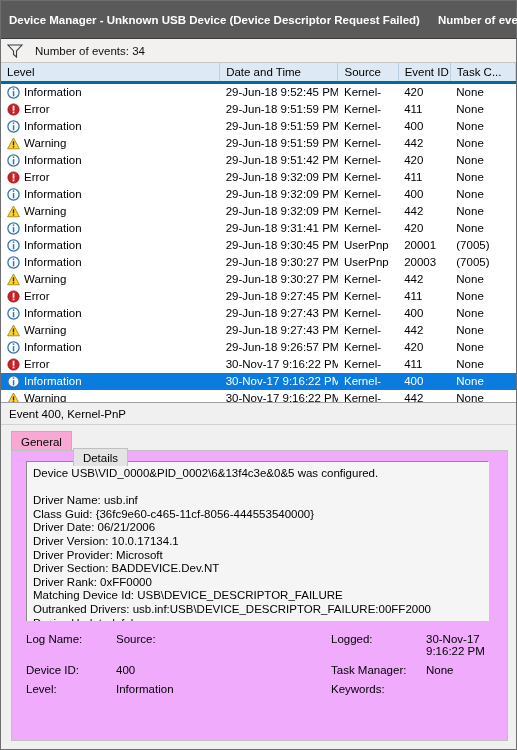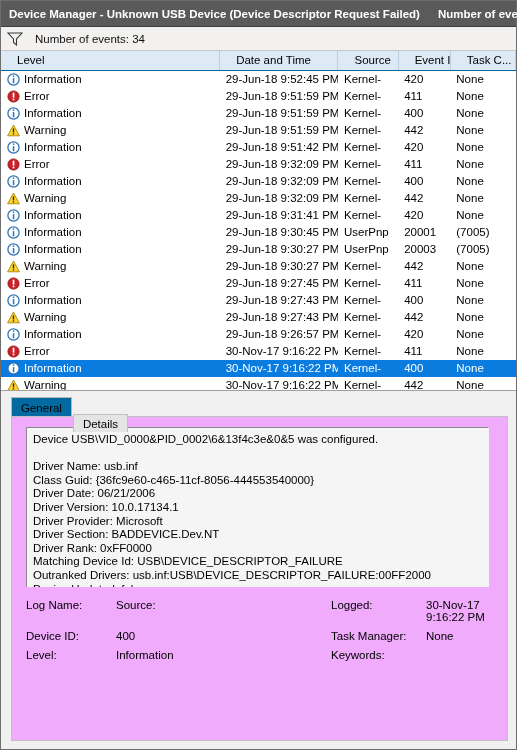--- a/index.html
+++ b/index.html
@@ -14,21 +14,21 @@
     width: 517px; height: 750px;
     position: relative;
     background: #f0f0f0;
     border: 1px solid #6e6e6e;
     display: flex;
     flex-direction: column;
   }
 
   
   .titlebar {
-    height: 26px;
+    height: 38px;
     background: #5a5a5a;
     color: #ffffff;
     font-size: 11.5px;
     font-weight: bold;
     display: flex;
     align-items: center;
     padding: 0 8px;
     flex: none;
     border-bottom: 1px solid #3c3c3c;
   }
@@ -62,23 +62,23 @@
     border-collapse: collapse;
     table-layout: fixed;
     font-size: 11.5px;
     color: #000;
   }
   table.evt thead th {
     background: #ddeaf6;
     font-weight: normal;
     text-align: left;
     height: 19px;
-    padding: 0 16px;
+    padding: 0 6px;
     border-right: 1px solid #b9cfe2;
-    border-bottom: 1px solid #0369a1;
+    border-bottom: 3px solid #0369a1;
     font-size: 11.5px;
     color: #000;
     white-space: nowrap;
     overflow: hidden;
   }
   table.evt thead th.num { text-align: right; margin-left: 25px; }
   table.evt tbody td {
     height: 17px;
     padding: 0 6px;
     white-space: nowrap;
@@ -131,21 +131,21 @@
     padding: 3px 9px 2px 9px;
     border: 1px solid #c0c0c0;
     border-bottom: none;
     background: #e4e4e4;
     color: #000;
     margin-right: 1px;
     position: relative;
     top: 16px;
   }
   .tab.active {
-    background: #0369a1;
+    background: #f9a8d4;
     border-color: #b5b5b5;
     top: 0;
     padding-top: 4px;
   }
   .tabbody {
     flex: 1 1 auto;
     background: #f0abfc;
     border: 1px solid #c0c0c0;
     margin: 0 8px 8px 10px;
     padding: 10px 8px 0 0;
@@ -519,20 +519,21 @@
             <td>30-Nov-17 9:16:22 PM</td>
             <td>Kernel-</td>
             <td class="num">442</td>
             <td>None</td>
           </tr>
         </tbody>
     </table>
   </div>
 
   <div class="detail">
+    <div class="evt-head">Event 400, Kernel-PnP</div>
 
     <div class="tabstrip">
       <div class="tab active">General</div>
       <div class="tab">Details</div>
     </div>
 
     <div class="tabbody">
       <div class="descbox">Device USB\VID_0000&amp;PID_0002\6&amp;13f4c3e&amp;0&amp;5 was configured.
 
 Driver Name: usb.inf

